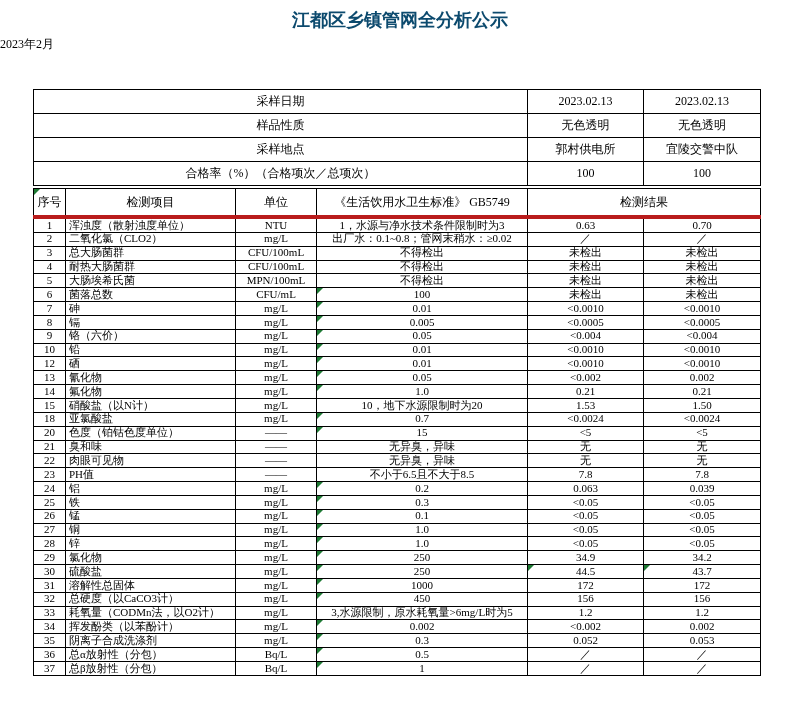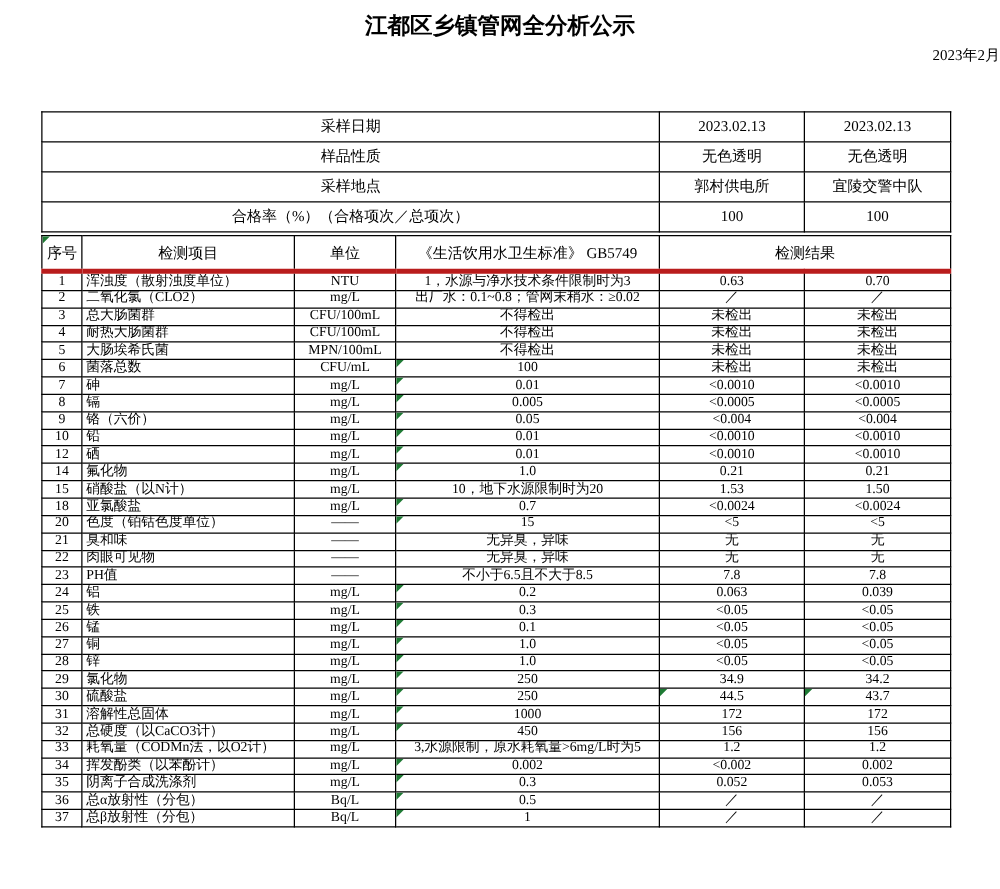--- a/index.html
+++ b/index.html
@@ -1,18 +1,18 @@
 <!DOCTYPE html>
 <html style="--marker: #1E7A34;"><head>
 <meta charset="utf-8">
 <style>
   html,body{margin:0;padding:0;background:#fff;width:800px;height:711px;overflow:hidden;}
   body{font-family:"Liberation Serif","DejaVu Serif",serif;color:#000;}
-  .title{width:800px;text-align:center;margin-top:9px;font-size:18px;font-weight:bold;color:#000000;line-height:22px;}
-  .subtitle{width:800px;text-align:right;margin-top:5px;margin-bottom:9px;font-size:12px;color:#000;}
+  .title{width:800px;text-align:center;margin-top:9px;font-size:18px;font-weight:bold;color:#0c4a6e;line-height:22px;}
+  .subtitle{width:800px;text-align:left;margin-top:5px;margin-bottom:9px;font-size:12px;color:#000;}
   .tbl-wrap{margin-left:33px;width:728px;}
   table{border-collapse:collapse;table-layout:fixed;width:728px;}
   td{border:1px solid #000;padding:0;overflow:hidden;white-space:nowrap;position:relative;}
   
   #info-table{margin-bottom:2px;margin-top:36px;}
   #info-table td{height:23px;font-size:12px;text-align:center;vertical-align:middle;}
   
   #main-table thead td{height:26px;font-size:12px;text-align:center;vertical-align:middle;border-bottom:4px solid #b91c1c;}
   #main-table tbody td{height:12.85px;font-size:11px;line-height:1.05;text-align:center;vertical-align:middle;}
   #main-table tbody td.l{text-align:left;padding-left:3px;}
@@ -158,20 +158,28 @@
         </tr>
         <tr>
           <td>12</td>
           <td class="l">硒</td>
           <td>mg/L</td>
           <td><span class="tri"></span>0.01</td>
           <td>&lt;0.0010</td>
           <td>&lt;0.0010</td>
         </tr>
         <tr>
+          <td>13</td>
+          <td class="l">氰化物</td>
+          <td>mg/L</td>
+          <td><span class="tri"></span>0.05</td>
+          <td>&lt;0.002</td>
+          <td>0.002</td>
+        </tr>
+        <tr>
           <td>14</td>
           <td class="l">氟化物</td>
           <td>mg/L</td>
           <td><span class="tri"></span>1.0</td>
           <td>0.21</td>
           <td>0.21</td>
         </tr>
         <tr>
           <td>15</td>
           <td class="l">硝酸盐（以N计）</td>

